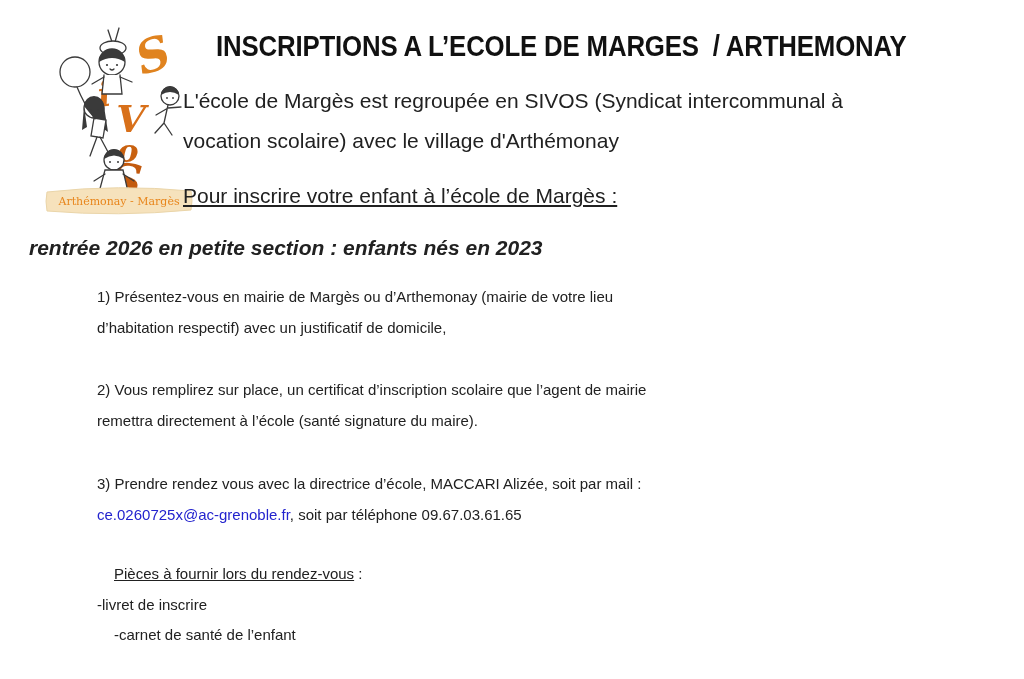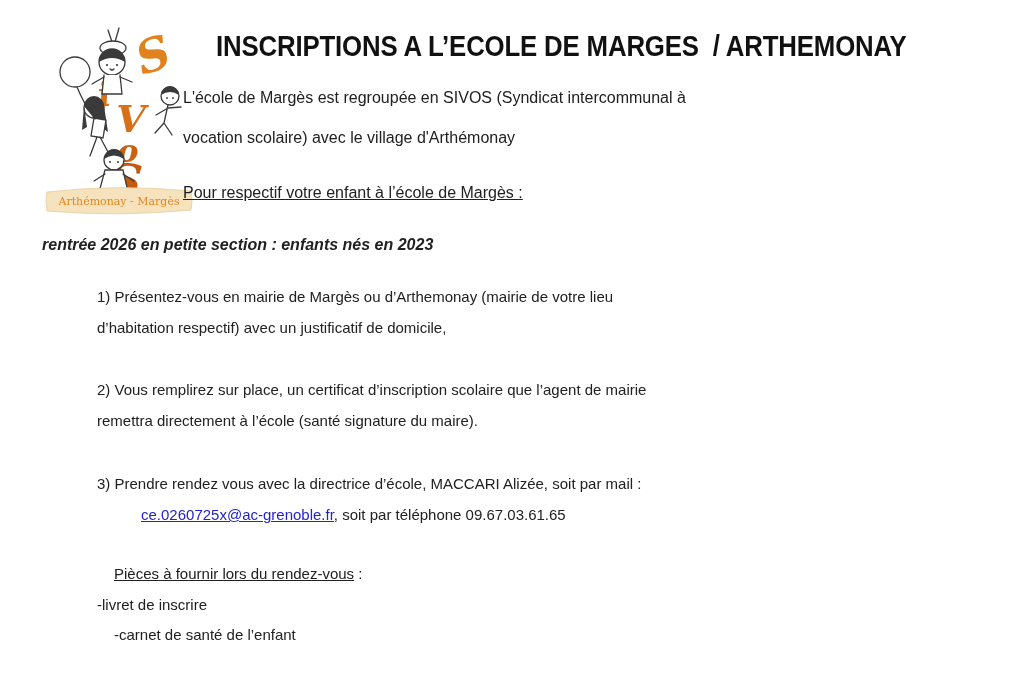--- a/index.html
+++ b/index.html
@@ -8,26 +8,26 @@
     font-family:"Liberation Sans",sans-serif;color:#212121;
   }
   .abs{position:absolute;}
   .line{position:absolute;white-space:pre;line-height:1.25;}
   .title{
     position:absolute;left:216px;top:30px;
     font-size:29px;font-weight:bold;color:#111;
     white-space:pre;transform:scaleX(0.89);transform-origin:left top;
     letter-spacing:-0.2px;
   }
-  .intro-text{font-size:16px;}
+  .intro-text{font-size:21px;}
   .step-text{font-size:15px;}
   .b{font-weight:normal;}
   .bi{font-weight:bold;font-style:italic;}
   .u{text-decoration:underline;}
-  .link{text-decoration:underline;cursor:pointer;margin-left:44px;}
+  .link{cursor:pointer;}
   svg text{font-family:"DejaVu Serif",serif;}
 </style>
 </head>
 <body>
 
 <div class="abs" style="left:42px;top:20px;width:180px;height:200px;">
   <svg width="180" height="200" viewBox="0 0 180 200">
 
     <g font-style="italic" font-weight="bold" text-anchor="middle">
       <text x="116" y="50" font-size="46" fill="#E0831F" transform="rotate(-18 116 50)">S</text>
@@ -75,23 +75,23 @@
     <path d="M5,172 Q76,164 149,171 Q151,181 149,190 Q76,197 5,191 Q3,181 5,172 Z" fill="#F6E2BC" stroke="#EAD5A9" stroke-width="1"></path>
     <text x="77" y="185" text-anchor="middle" font-size="11" fill="#E8861C" font-family="Liberation Sans, sans-serif" font-style="normal" font-weight="normal">Arthémonay - Margès</text>
   </svg>
 </div>
 
 <div class="title">INSCRIPTIONS A L’ECOLE DE MARGES  / ARTHEMONAY</div>
 
 <div class="line intro-text" style="left:183px;top:88px;">L'école de Margès est regroupée en SIVOS (Syndicat intercommunal à</div>
 <div class="line intro-text" style="left:183px;top:128px;">vocation scolaire) avec le village d'Arthémonay</div>
 
-<div class="line intro-text u" style="left:183px;top:183px;">Pour respectif votre enfant à l’école de Margès :</div>
+<div class="line intro-text u" style="left:183px;top:183px;">Pour inscrire votre enfant à l’école de Margès :</div>
 
-<div class="line intro-text bi" style="left:42px;top:235px;">rentrée 2026 en petite section : enfants nés en 2023</div>
+<div class="line intro-text bi" style="left:29px;top:235px;">rentrée 2026 en petite section : enfants nés en 2023</div>
 
 <div class="line step-text" style="left:97px;top:288px;">1) Présentez-vous en mairie de Margès ou d’Arthemonay (mairie de votre lieu</div>
 <div class="line step-text" style="left:97px;top:319px;"><span>d’habitation respectif) </span><span class="b">avec un justificatif de domicile</span><span>,</span></div>
 
 <div class="line step-text" style="left:97px;top:381px;text-align:right;">2) Vous remplirez sur place, un certificat d’inscription scolaire que l’agent de mairie</div>
 <div class="line step-text" style="left:97px;top:412px;">remettra directement à l’école (santé signature du maire).</div>
 
 <div class="line step-text" style="left:97px;top:475px;">3) Prendre rendez vous avec la directrice d’école, MACCARI Alizée, soit par mail :</div>
 <div class="line step-text" style="left:97px;top:506px;"><a class="link" style="color:#2323CE;">ce.0260725x@ac-grenoble.fr</a><span>, soit par téléphone 09.67.03.61.65</span></div>
 

